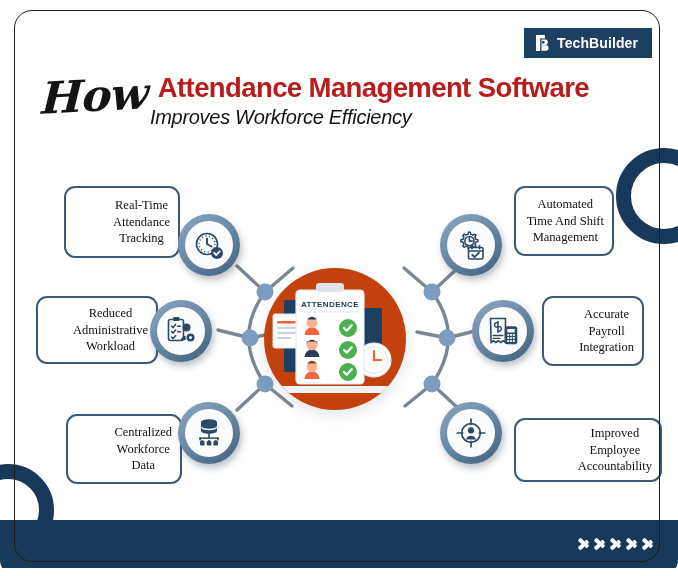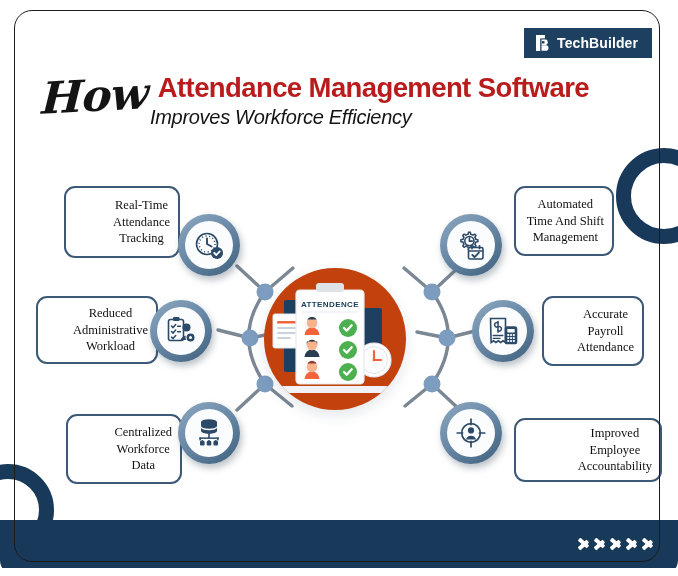--- a/index.html
+++ b/index.html
@@ -297,21 +297,21 @@
 
   <div class="card" style="left:514px; top:186px; width:100px; height:70px;">
     <span style="white-space:pre-line">Automated
 Time And Shift
 Management</span>
   </div>
 
   <div class="card" style="left:542px; top:296px; width:102px; height:70px;">
     <span style="white-space:pre-line">Accurate
 Payroll
-Attendance</span>
+Integration</span>
   </div>
 
   <div class="card" style="left:514px; top:418px; width:148px; height:64px;">
     <span style="white-space:pre-line">Improved
 Employee
 Accountability</span>
   </div>
 
   <div class="badge" style="left:178px; top:214px;">
     <div class="badge-inner">

